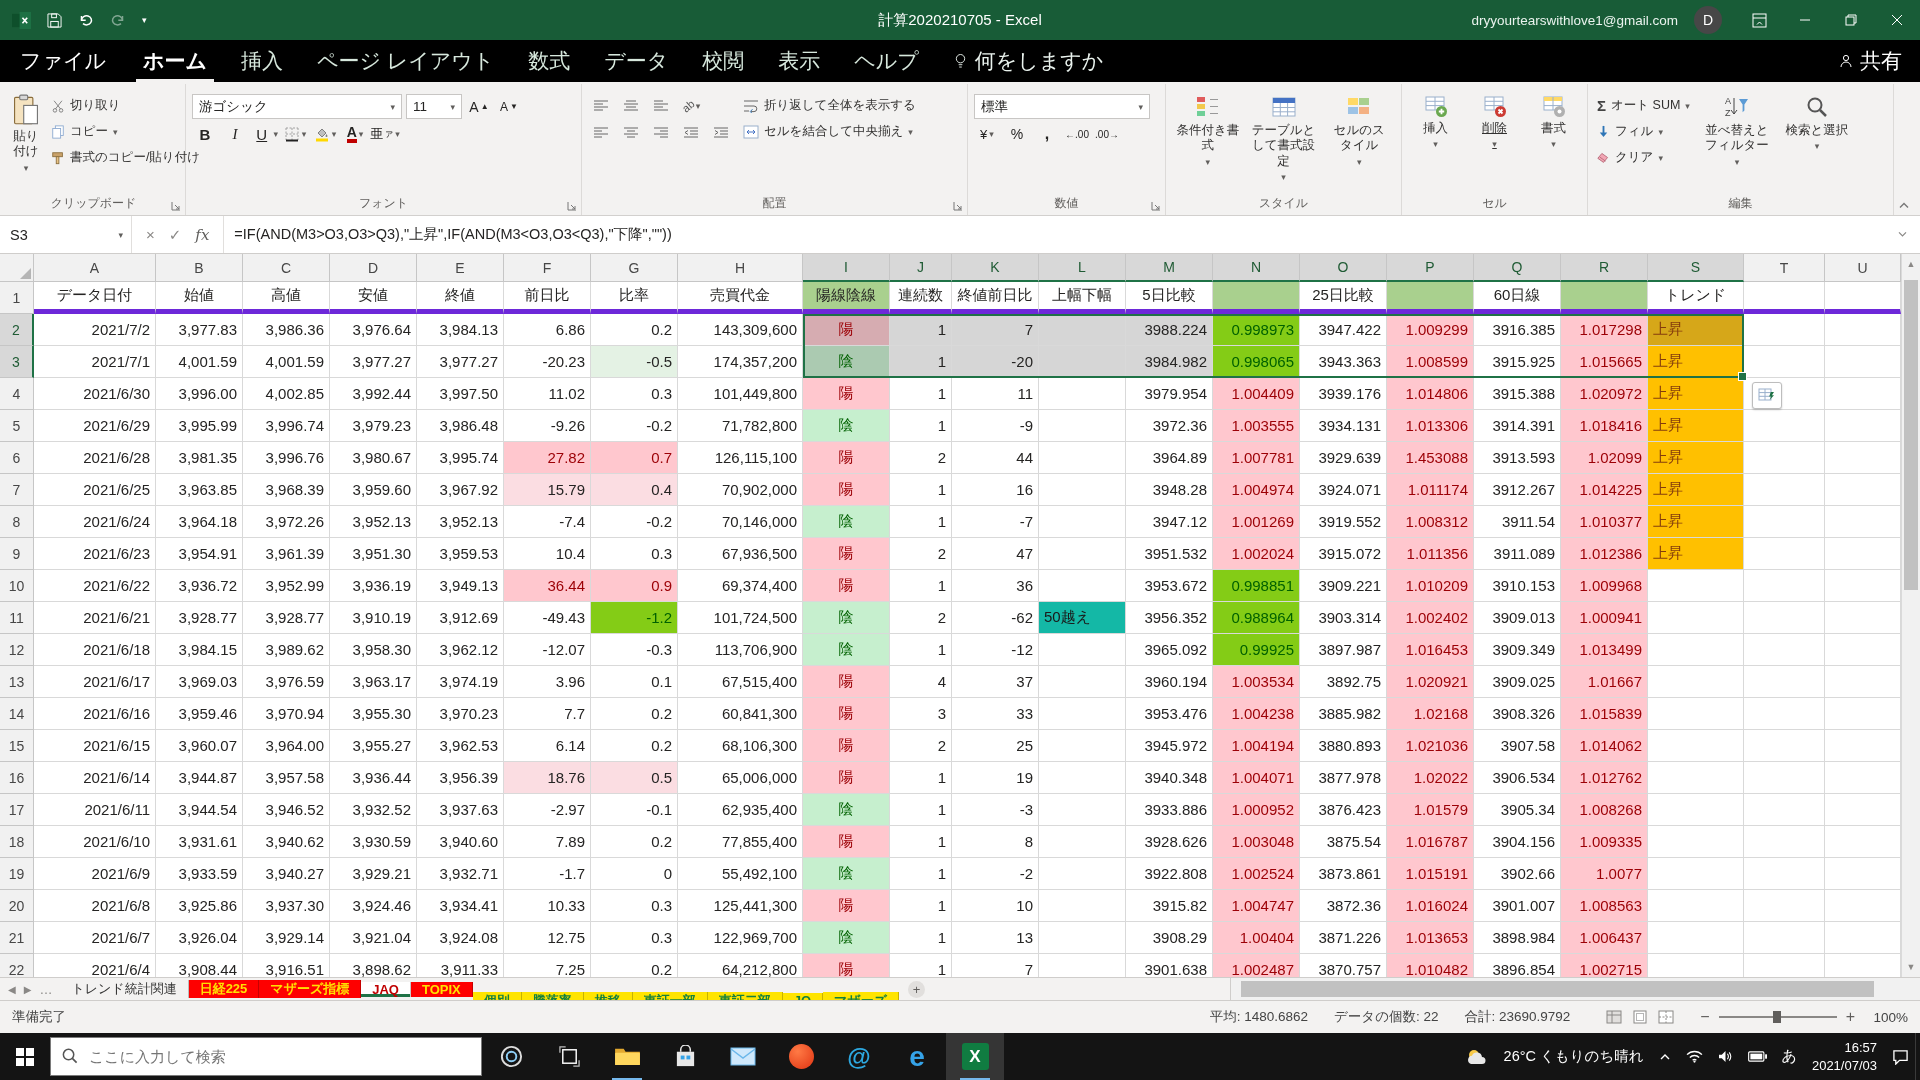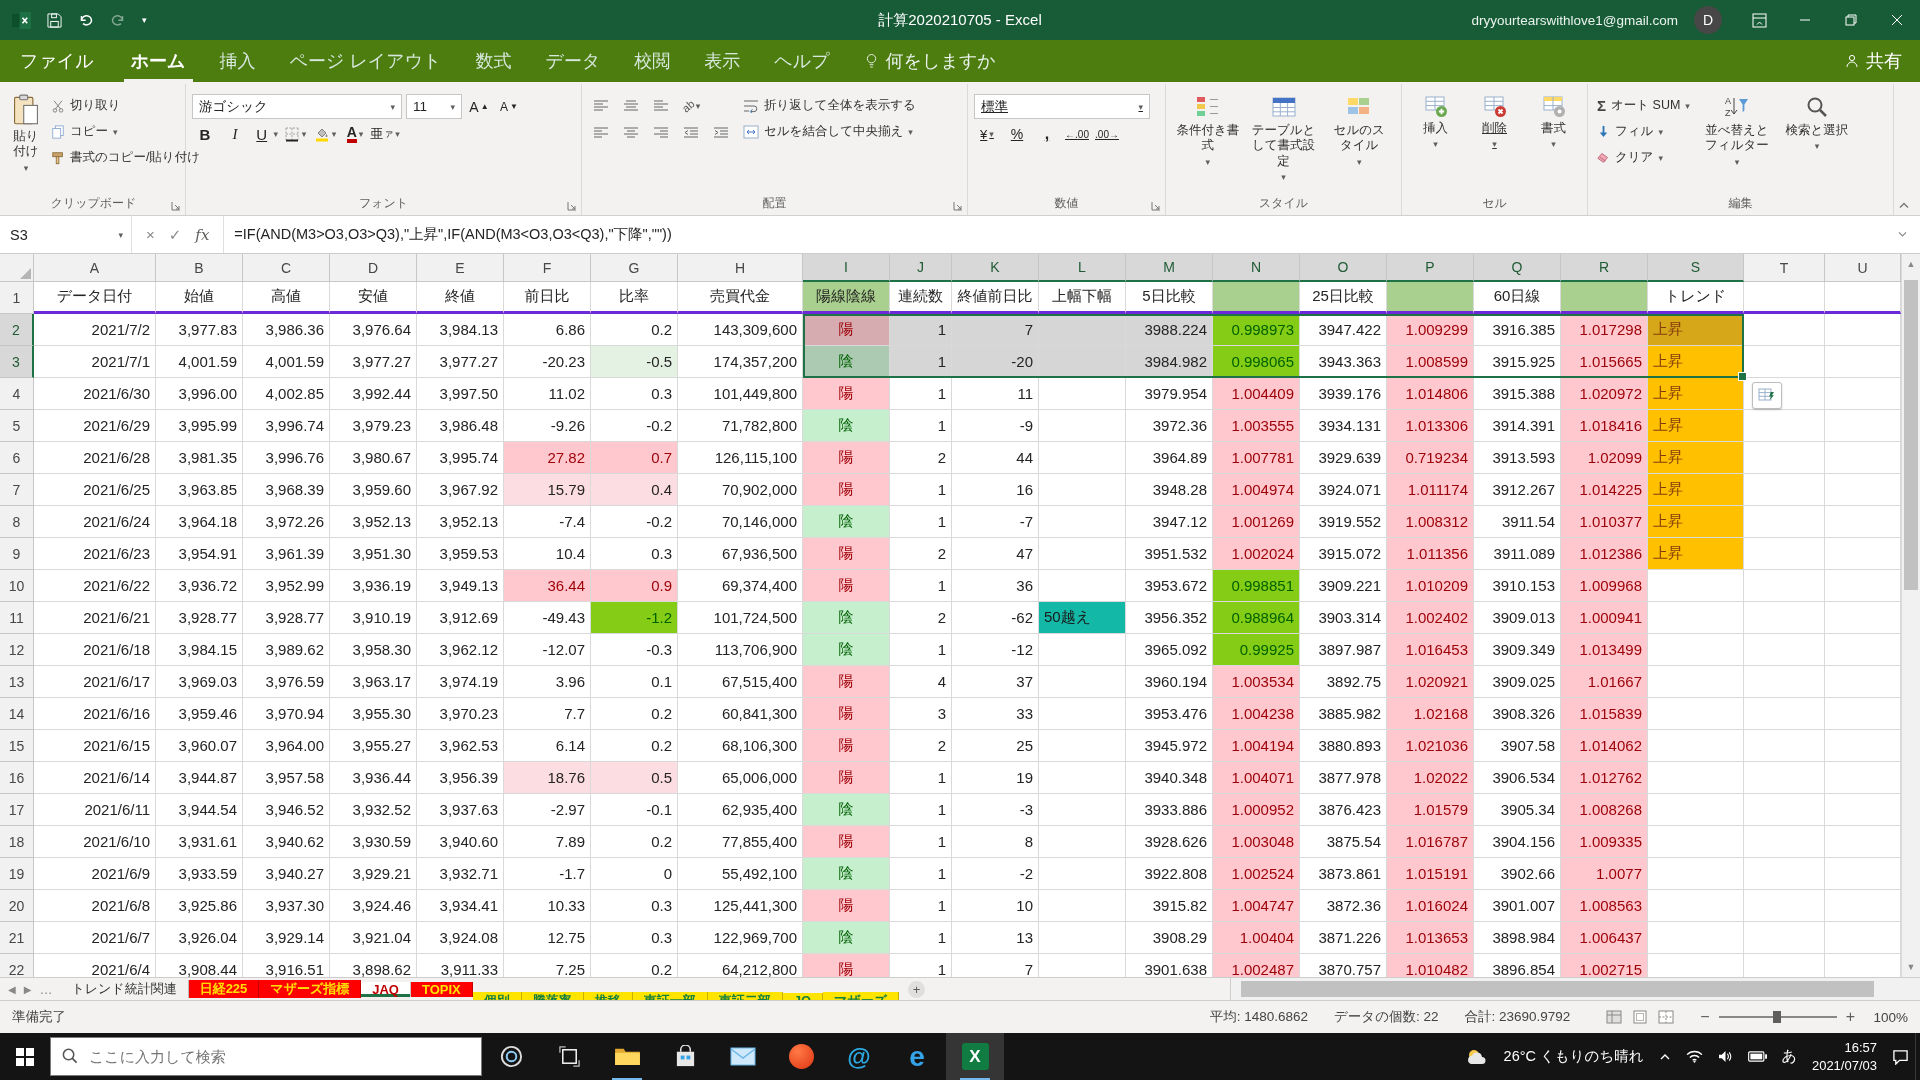--- a/index.html
+++ b/index.html
@@ -12,21 +12,21 @@
   .titlebar{height:40px;background:#185c37;display:flex;align-items:center;color:#fff;flex:0 0 auto;position:relative;}
   .qat{display:flex;align-items:center;gap:16px;padding-left:12px;}
   .qat .dim{opacity:.45;}
   .tb-title{position:absolute;left:0;right:0;text-align:center;font-size:15px;pointer-events:none;}
   .tb-right{margin-left:auto;display:flex;align-items:center;height:100%;}
   .tb-account{font-size:13.5px;margin-right:16px;color:#eaf3ee;}
   .avatar{width:28px;height:28px;border-radius:50%;background:#474747;color:#fff;display:flex;align-items:center;justify-content:center;font-size:14px;margin-right:14px;}
   .winbtn{width:46px;height:100%;display:flex;align-items:center;justify-content:center;}
 
   
-  .tabrow{height:42px;background:#4d7c0f;display:flex;align-items:stretch;color:#d7e8dd;flex:0 0 auto;font-size:18px;}
+  .tabrow{height:42px;background:#000000;display:flex;align-items:stretch;color:#d7e8dd;flex:0 0 auto;font-size:21px;}
   .ftab{display:flex;align-items:center;padding:0 20px;color:#fff;}
   .rtab{display:flex;align-items:center;padding:0 17px;position:relative;cursor:pointer;}
   .rtab.active{color:#fff;font-weight:bold;}
   .rtab.active::after{content:"";position:absolute;left:10px;right:10px;bottom:0;height:3px;background:#f3f2f1;}
   .tellme{display:flex;align-items:center;gap:8px;margin-left:18px;color:#eaf3ee;}
   .share{margin-left:auto;display:flex;align-items:center;gap:7px;padding:0 18px;color:#fff;}
 
   
   .ribbon{height:134px;background:#f3f2f1;border-bottom:1px solid #d2d0ce;display:flex;flex:0 0 auto;padding:2px 2px 0 2px;position:relative;}
   .rgroup{position:relative;border-right:1px solid #dcdad8;padding:4px 6px 20px 6px;display:flex;gap:4px;flex:0 0 auto;}
@@ -60,21 +60,21 @@
   table.grid{border-collapse:separate;border-spacing:0;table-layout:fixed;width:1901px;}
   .grid tr{height:32px;}
   .grid tr.chrow{height:28px;}
   .grid th,.grid td{border-right:1px solid #d9d9d9;border-bottom:1px solid #d9d9d9;overflow:hidden;white-space:nowrap;font-weight:normal;font-size:15px;padding:0 5px;vertical-align:middle;}
   .grid .ch,.grid .rh,.grid .corner{background:#f1f1f1;color:#474747;text-align:center;font-size:14px;border-right:1px solid #c6c6c6;border-bottom:1px solid #c6c6c6;padding:0;}
   .grid .ch.hl,.grid .rh.hl{background:#d8d8d8;color:#1f5b34;}
   .grid .ch.hl{border-bottom:2px solid #1f7246;}
   .grid .rh.hl{border-right:2px solid #1f7246;}
   .corner{position:relative;}
   .tri{position:absolute;right:2px;bottom:2px;width:0;height:0;border-bottom:11px solid #b5b5b5;border-left:11px solid transparent;}
-  .r1 td{text-align:center;border-bottom:3px solid #6d28d9;margin-top:7px;}
+  .r1 td{text-align:center;border-bottom:5px solid #6d28d9;margin-top:7px;}
   .hgreen{background:#a9d08e;}
   .a-r{text-align:right;}.a-c{text-align:center;}.a-l{text-align:left;}
   .c-yo{background:#ffc7ce;color:#9c0006;}
   .c-in{background:#c6efce;color:#006100;}
   .c-p{background:#ffc7ce;color:#9c0006;}
   .c-pl{background:#fbdde2;color:#252423;}
   .c-g{background:#84cc16;color:#006100;}
   .c-gl{background:#e4f2e4;color:#252423;}
   .c-blue{background:#14b8a6;color:#1a1a1a;}
   .c-gold{background:#ffc000;color:#843c0c;}
@@ -417,21 +417,21 @@
       <span class="glabel">配置</span>
       <span class="launcher">
           <svg width="10" height="10" viewBox="0 0 10 10">
             <path d="M1 1 v8 h8" fill="none" stroke="#777"></path>
             <path d="M4 4 l4 4 M8 5 v3 h-3" fill="none" stroke="#777"></path>
           </svg>
         </span>
     </div>
 
     <div class="rgroup g-num">
-      <div class="colstack" style="width:100%;text-decoration:underline;">
+      <div class="colstack" style="width:100%;">
         <div class="combo" style="width:176px;">
           <span>標準</span>
             <span class="car">▾</span>
         </div>
         <div class="fontrow">
           <div class="iconbtn">
               <span style="font-size:13px;">¥</span>
               <span class="car">▾</span>
             </div>
           <div class="iconbtn">
@@ -799,21 +799,21 @@
               <td class="c-p a-r">27.82</td>
               <td class="c-p a-r">0.7</td>
               <td class=" a-r">126,115,100</td>
               <td class="c-yo a-c">陽</td>
               <td class=" a-r">2</td>
               <td class=" a-r">44</td>
               <td class=" a-l"></td>
               <td class=" a-r">3964.89</td>
               <td class="c-p a-r">1.007781</td>
               <td class=" a-r">3929.639</td>
-              <td class="c-p a-r">0.719234</td>
+              <td class="c-p a-r">1.453088</td>
               <td class=" a-r">3913.593</td>
               <td class="c-p a-r">1.02099</td>
               <td class="c-gold a-l">上昇</td>
               <td></td>
               <td></td>
             </tr>
             <tr>
               <th class="rh">7</th>
               <td class=" a-r">2021/6/25</td>
               <td class=" a-r">3,963.85</td>

